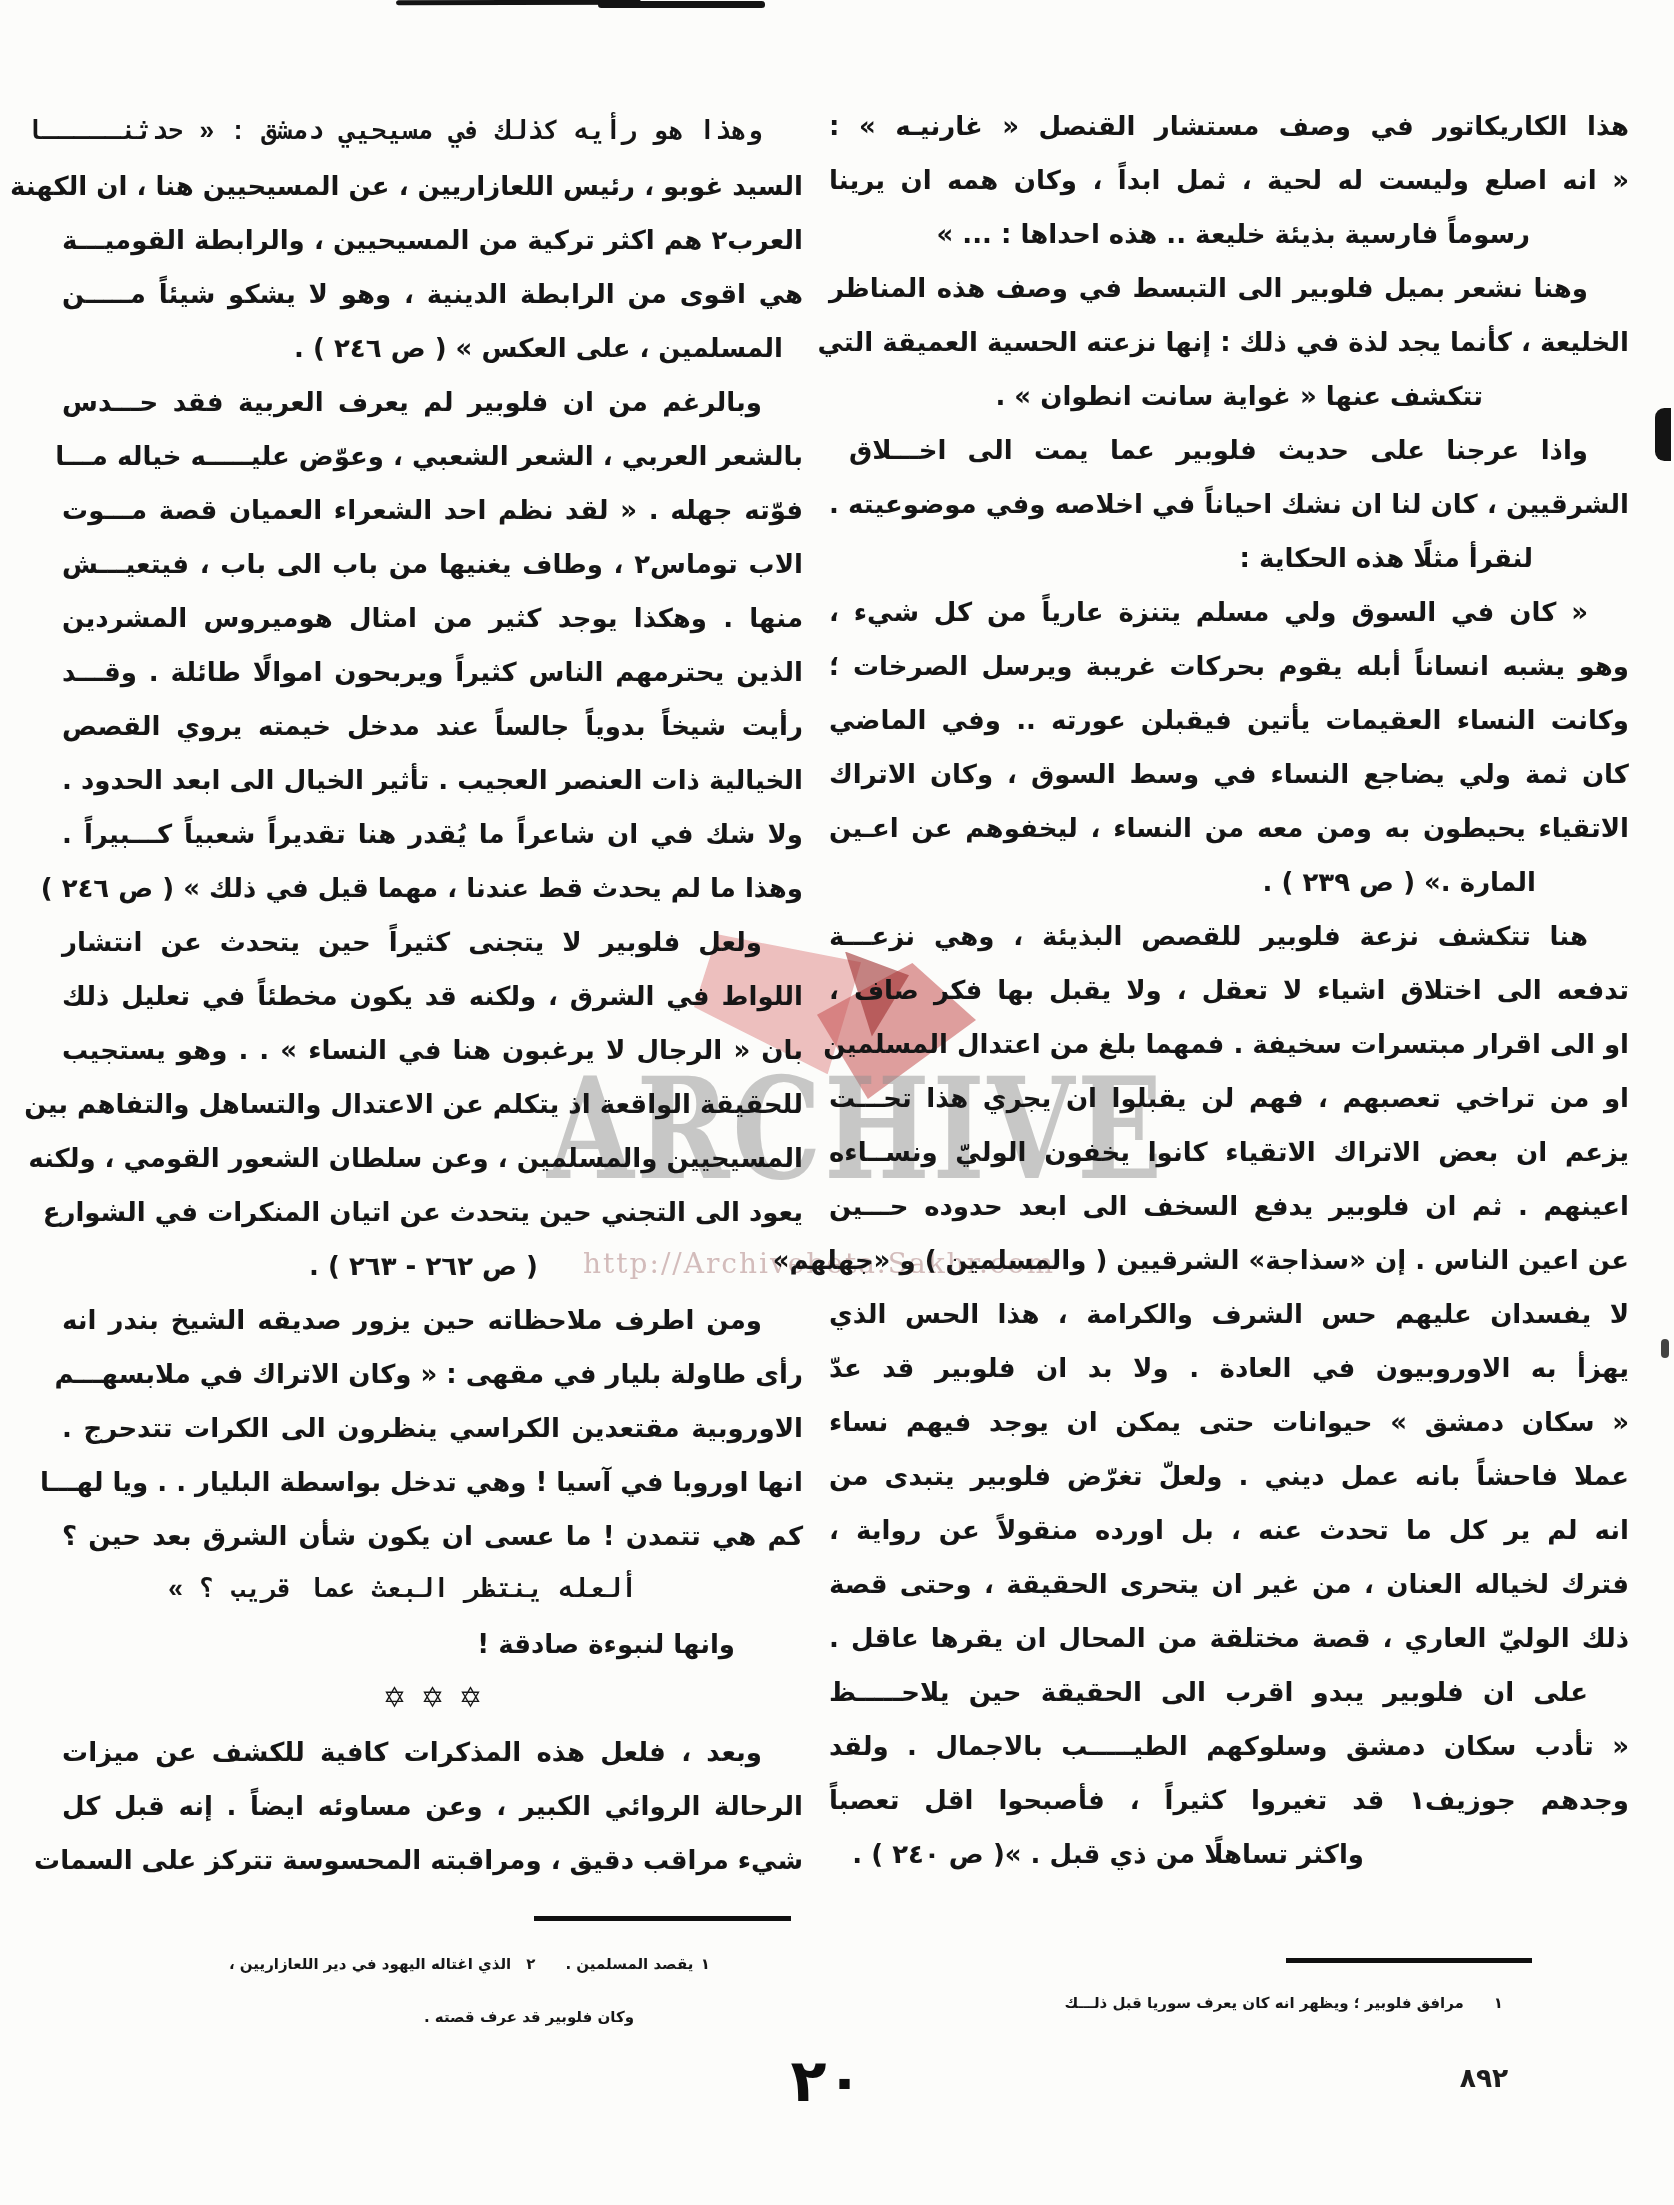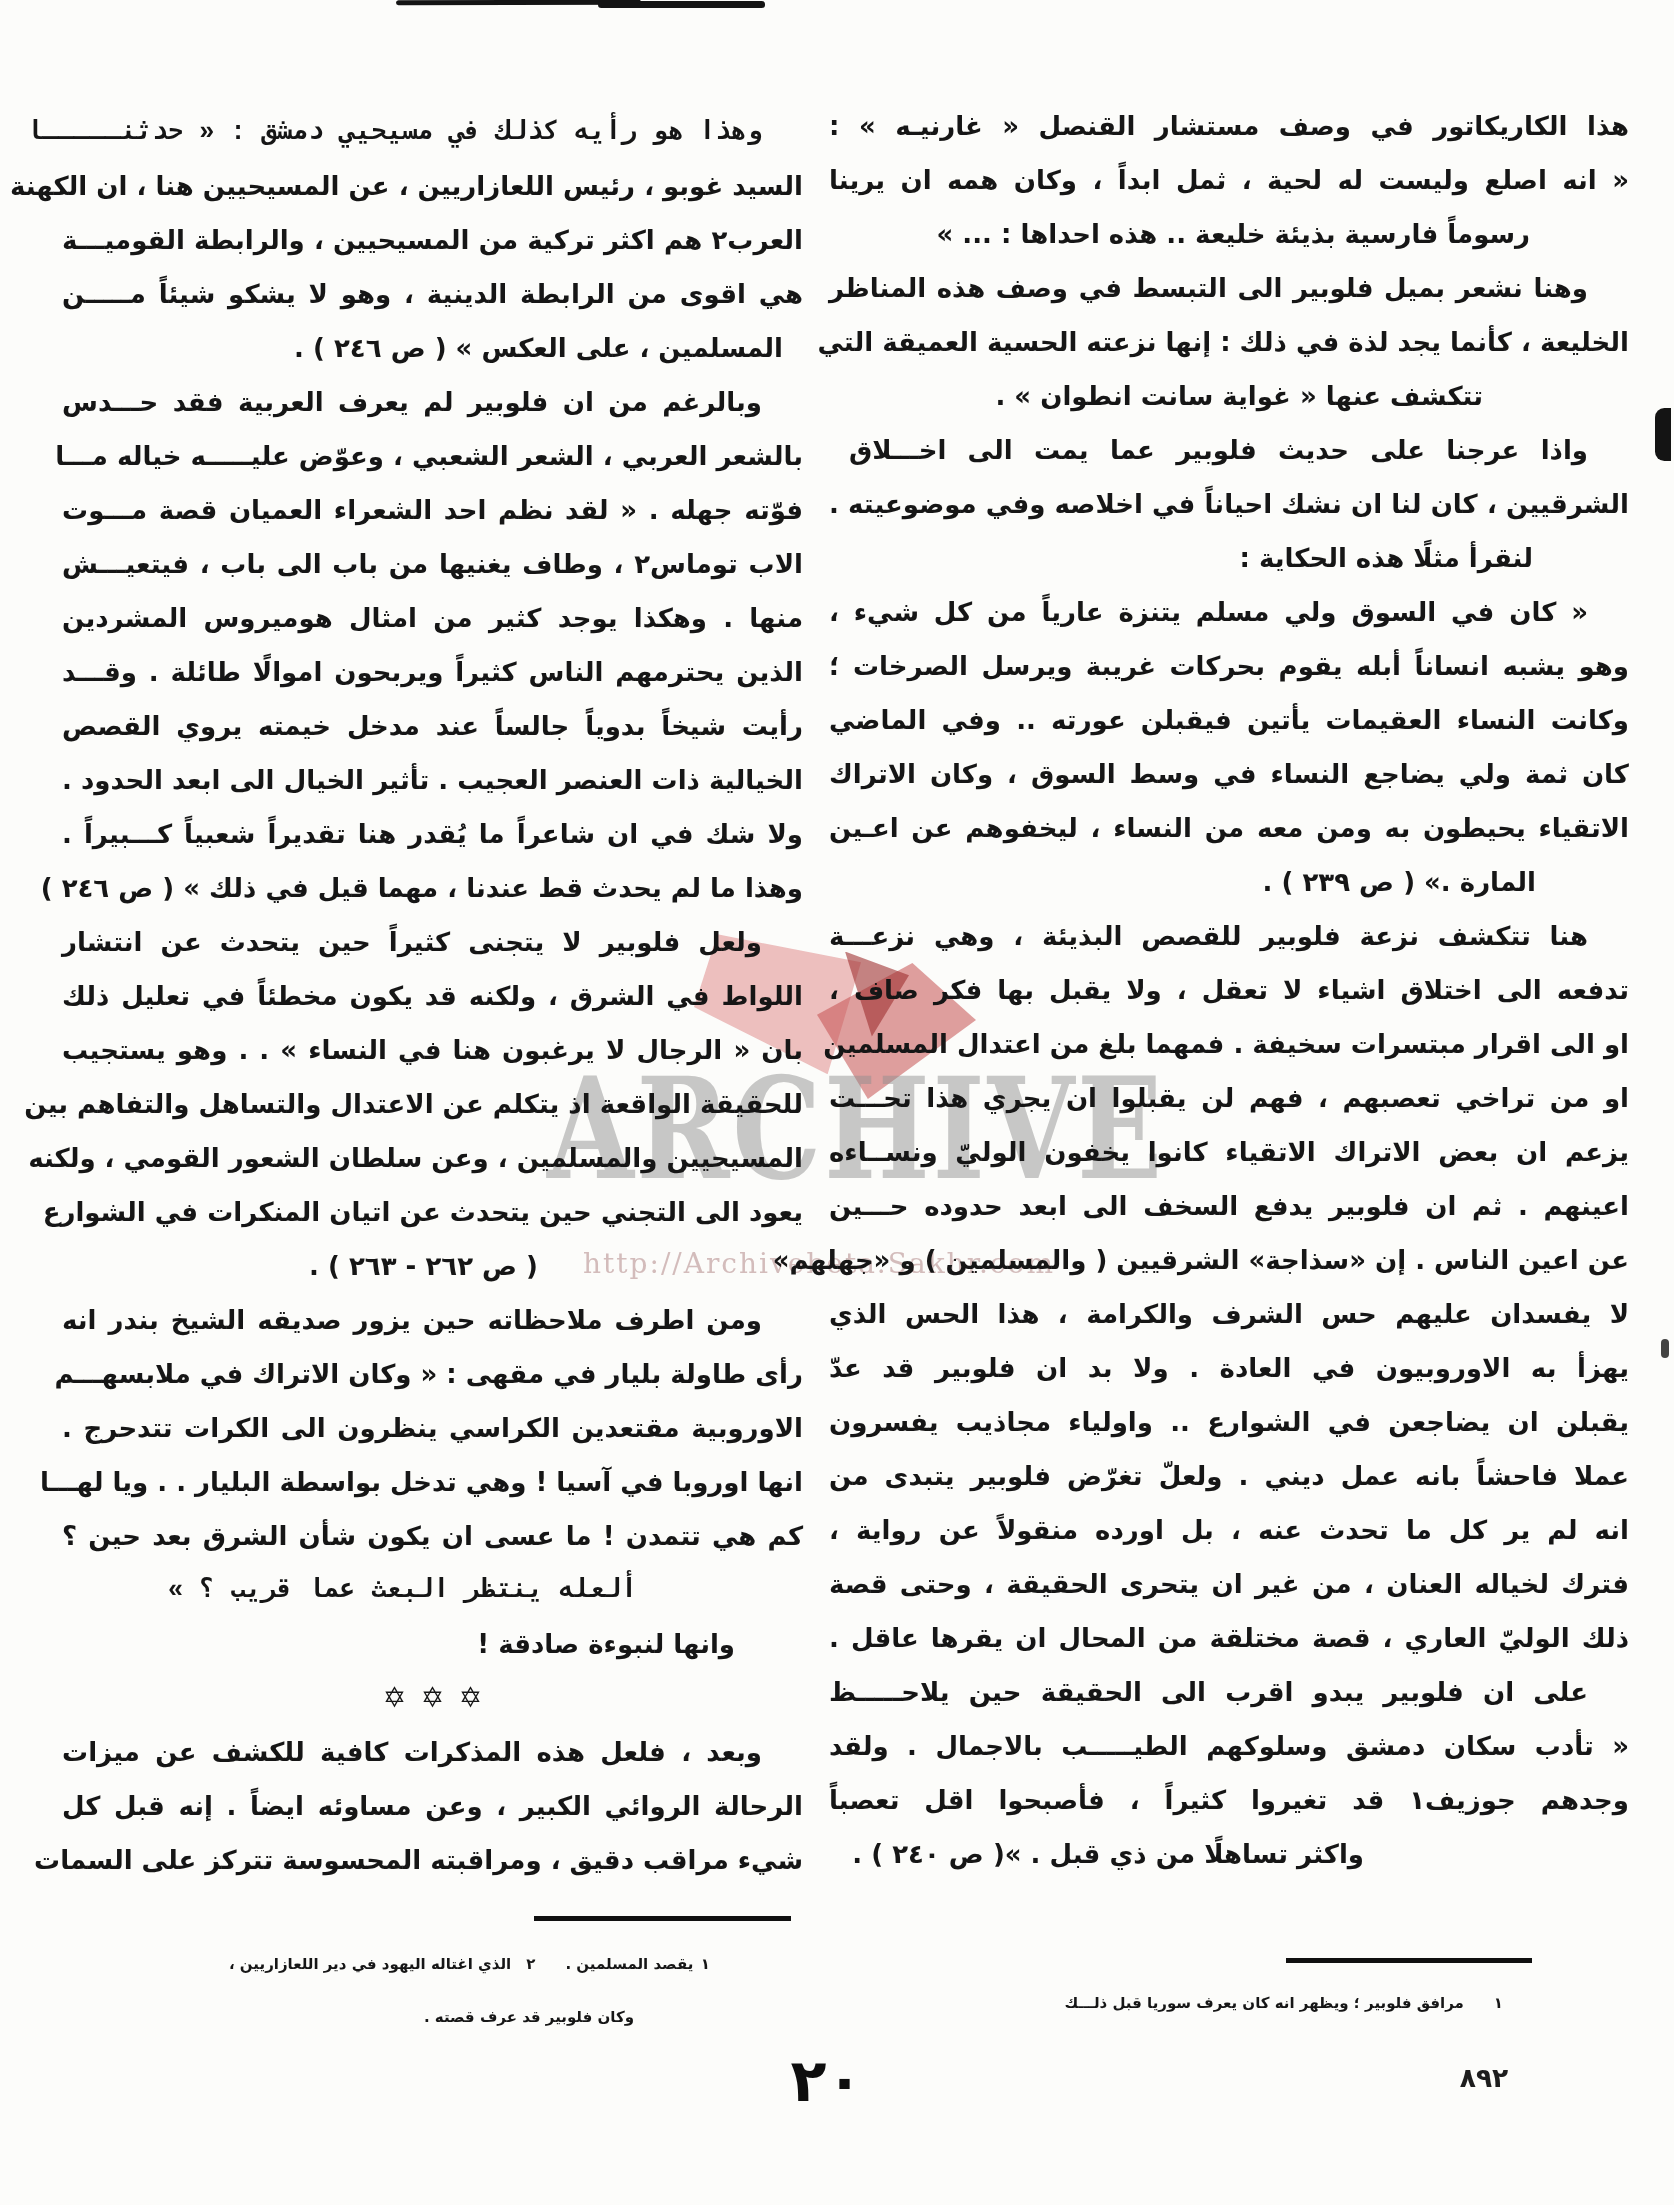--- a/index.html
+++ b/index.html
@@ -123,21 +123,21 @@
       <div class="para">
         <div class="line just" style="padding-right: 41px;">هنا تتكشف نزعة فلوبير للقصص البذيئة ، وهي نزعـــة</div>
         <div class="line just">تدفعه الى اختلاق اشياء لا تعقل ، ولا يقبل بها فكر صاف ،</div>
         <div class="line just">او الى اقرار مبتسرات سخيفة . فمهما بلغ من اعتدال المسلمين</div>
         <div class="line just">او من تراخي تعصبهم ، فهم لن يقبلوا ان يجري هذا تحـــت</div>
         <div class="line just">يزعم ان بعض الاتراك الاتقياء كانوا يخفون الوليّ ونســاءه</div>
         <div class="line just">اعينهم . ثم ان فلوبير يدفع السخف الى ابعد حدوده حـــين</div>
         <div class="line just">عن اعين الناس . إن «سذاجة» الشرقيين ( والمسلمين ) و «جهلهم»</div>
         <div class="line just">لا يفسدان عليهم حس الشرف والكرامة ، هذا الحس الذي</div>
         <div class="line just">يهزأ به الاوروبيون في العادة . ولا بد ان فلوبير قد عدّ</div>
-        <div class="line just">يقبلن ان يضاجعن في الشوارع .. واولياء مجاذيب يفسرون</div>
+        <div class="line just">« سكان دمشق » حيوانات حتى يمكن ان يوجد فيهم نساء</div>
         <div class="line just">عملا فاحشاً بانه عمل ديني . ولعلّ تغرّض فلوبير يتبدى من</div>
         <div class="line just">انه لم ير كل ما تحدث عنه ، بل اورده منقولاً عن رواية ،</div>
         <div class="line just">فترك لخياله العنان ، من غير ان يتحرى الحقيقة ، وحتى قصة</div>
         <div class="line just">ذلك الوليّ العاري ، قصة مختلقة من المحال ان يقرها عاقل .</div>
       </div>
       <div class="para">
         <div class="line just" style="padding-right: 41px;">على ان فلوبير يبدو اقرب الى الحقيقة حين يلاحـــــظ</div>
         <div class="line just">« تأدب سكان دمشق وسلوكهم الطيـــــب بالاجمال . ولقد</div>
         <div class="line just">وجدهم جوزيف١ قد تغيروا كثيراً ، فأصبحوا اقل تعصباً</div>
         <div class="line short" style="padding-right: 265px;">واكثر تساهلًا من ذي قبل . »( ص ٢٤٠ ) .</div>

